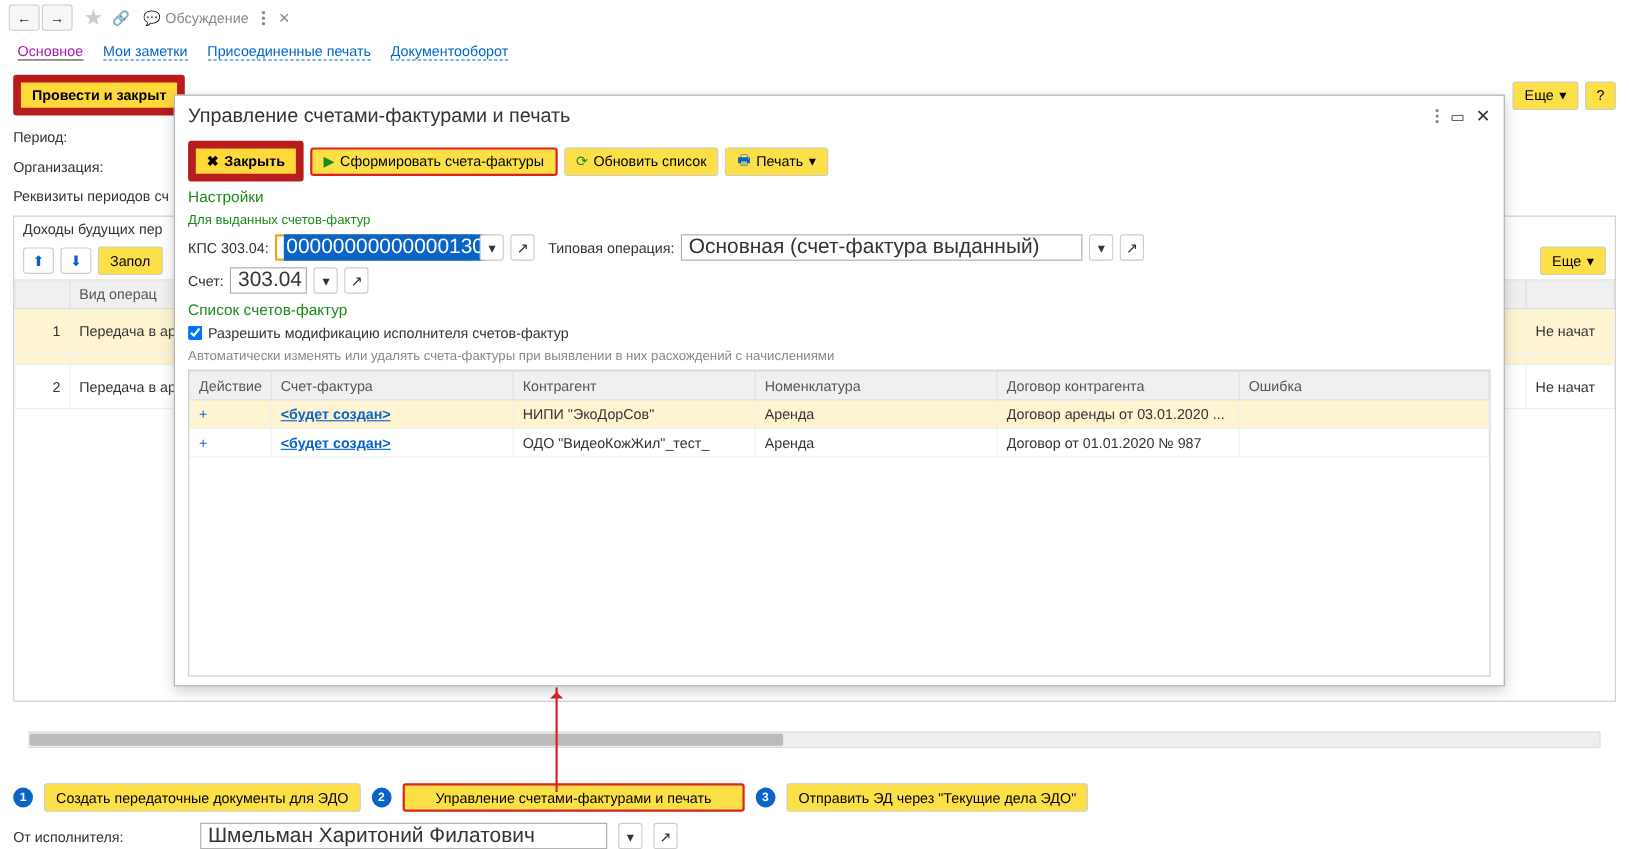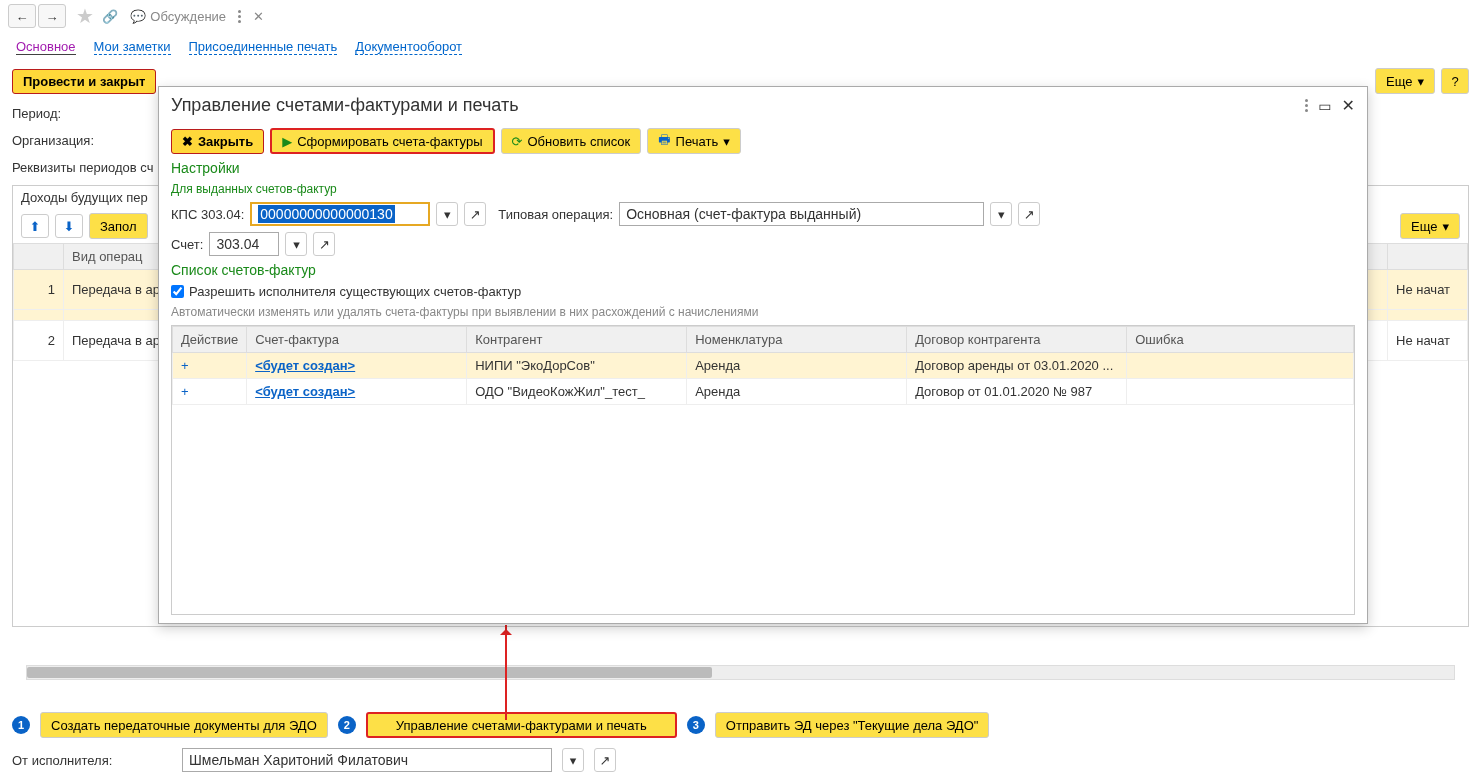--- a/index.html
+++ b/index.html
@@ -6,38 +6,38 @@
 body { font-family: Arial, sans-serif; font-size: 13px; color: #333; background: #fff; width: 1481px; height: 772px; position: relative; overflow: hidden; }
 .topbar { display: flex; align-items: center; padding: 4px 8px; height: 32px; }
 .nav-btn { width: 28px; height: 24px; border: 1px solid #ccc; background: #f7f7f7; margin-right: 2px; display: flex; align-items: center; justify-content: center; cursor: pointer; border-radius: 3px; }
 .star-icon { color: #ccc; font-size: 20px; margin: 0 8px; }
 .title { font-size: 18px; font-weight: normal; flex: 1; }
 .top-right { display: flex; align-items: center; gap: 12px; color: #888; }
 .tabs-row { display: flex; gap: 18px; padding: 6px 16px 6px 16px; height: 30px; align-items: center; }
 .tab { font-size: 13px; color: #0066cc; cursor: pointer; border-bottom: 1px dashed #0066cc; }
 .tab.active { color: #a21caf; border-bottom: 1px solid #404040; font-weight: normal; }
 .toolbar { display: flex; gap: 6px; padding: 6px 12px; align-items: center; }
-.btn-yellow { background: #ffd83a; border: 1px solid #b91c1c; padding: 4px 10px; font-weight: bold; cursor: pointer; border-radius: 3px; font-size:13px;}
+.btn-yellow { background: #ffd83a; border: 7px solid #b91c1c; padding: 4px 10px; font-weight: bold; cursor: pointer; border-radius: 3px; font-size:13px;}
 .field-row { display: flex; align-items: center; padding: 6px 12px; gap: 10px; }
 .field-label { min-width: 130px; color: #333; }
 .panel { background: #fff; border: 1px solid #ccc; margin: 4px 12px; }
 .panel-hdr { padding: 4px 8px; color: #333; font-size:13px;}
 .sq-btn { width:28px; height:24px; border:1px solid #ccc; background:#fff; display:flex;align-items:center;justify-content:center; cursor:pointer; border-radius:3px;}
 .btn { border:1px solid #ccc; background:#fde047; padding:3px 10px; cursor:pointer; border-radius:3px; display:flex; align-items:center; gap:5px; font-size:13px;height:26px;}
 .table { width:100%; border-collapse: collapse; font-size:13px; }
 .table th { background:#f0f0f0; border:1px solid #ddd; padding:5px 8px; text-align:left; font-weight:normal; color:#555; }
 .table td { border:1px solid #eee; padding:5px 8px; }
 .row-yellow { background: #fff4d2 !important; }
 .modal { position:absolute; left:158px; top:86px; width:1210px; height:538px; background:#fff; border:1px solid #aaa; box-shadow:0 4px 12px rgba(0,0,0,0.2); display:flex; flex-direction:column;}
 .modal-hdr { display:flex; align-items:center; padding:8px 12px; gap:10px;}
 .modal-title { font-size:18px; flex:1;}
 .modal-body { padding:4px 12px 8px 12px; display:flex; flex-direction:column; gap:6px; overflow:hidden; flex:1;}
 .btn-row { display:flex; gap:6px; align-items:center;}
 .green-txt { color:#1a8a1a; font-size:14px;}
-.input-like { border:1px solid #aaa; padding:3px 6px; background:#fff; font-size:14px; height:24px; display:flex; align-items:center;}
+.input-like { border:1px solid #aaa; padding:3px 6px; background:#fff; font-size:19px; height:24px; display:flex; align-items:center;}
 .hl-sel { background:#0a63c7; color:#fff; padding:1px 2px;}
 .orange-border { border:2px solid #e6a823 !important;}
 .red-border { border:2px solid #d22 !important;}
 .scroll-track { height:15px; background:#eee; border:1px solid #ddd; margin:2px 12px; position:relative;}
 .scroll-thumb { position:absolute; height:11px; top:1px; background:#bbb; border-radius:2px;}
 .footer-row { display:flex; gap:10px; padding:8px 12px; align-items:center;}
 .circle-num { width:18px;height:18px;border-radius:50%; background:#0a63c7;color:#fff;font-size:11px; display:flex;align-items:center;justify-content:center; font-weight:bold;}
 .arrow-up { position:absolute; left:505px; top:625px; height:95px; width:2px; background:#d22;}
 .arrow-up::before { content:''; position:absolute; top:-2px; left:-5px; border:6px solid transparent; border-bottom-color:#d22;}
 .eye-link { color:#0a63c7; text-decoration:underline; cursor:pointer;}
@@ -197,21 +197,21 @@
     <div style="display:flex; align-items:center; gap:6px;">
       <span>Счет:</span>
       <div class="input-like" style="width:70px;">303.04</div>
       <div class="sq-btn" style="width:22px;height:24px;">▾</div>
       <div class="sq-btn" style="width:22px;height:24px;">↗</div>
     </div>
 
     <div class="green-txt">Список счетов-фактур</div>
     <label style="display:flex;align-items:center;gap:5px;">
       <input type="checkbox" checked="" style="">
-      <span>Разрешить исполнителя существующих счетов-фактур</span>
+      <span>Разрешить модификацию исполнителя счетов-фактур</span>
     </label>
     <div style="color:#888; font-size:12px;">Автоматически изменять или удалять счета-фактуры при выявлении в них расхождений с начислениями</div>
 
     <div class="modal-tbl-wrapper">
     <table class="table">
       <thead>
             <tr>
         <th style="width:70px;">Действие</th>
         <th style="width:220px;">Счет-фактура</th>
         <th style="width:220px;">Контрагент</th>

